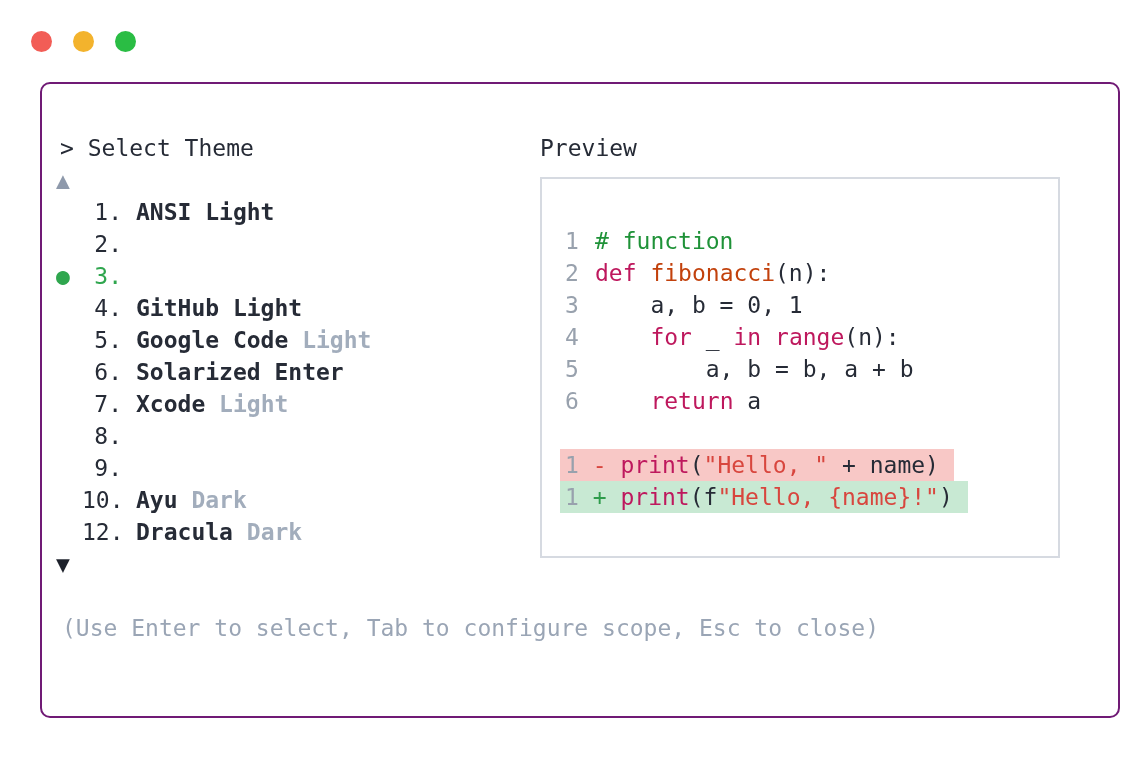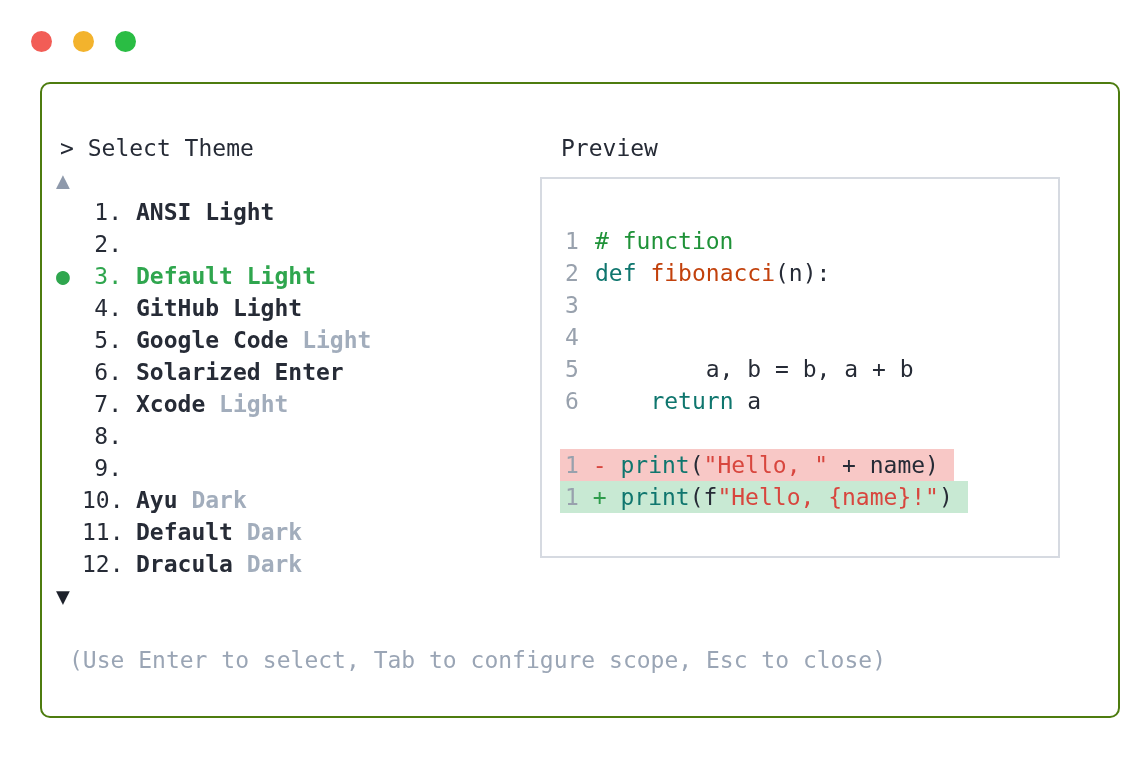--- a/index.html
+++ b/index.html
@@ -11,51 +11,51 @@
   
   .dots{position:absolute;left:31px;top:31px;display:flex;gap:21px;}
   .dot{width:21px;height:21px;border-radius:50%;}
   .dot.close{background:#f25d56;}
   .dot.min{background:#f3b32d;}
   .dot.max{background:#2abd44;}
 
   
   .panel{
     position:absolute;left:40px;top:82px;width:1080px;height:636px;
-    box-sizing:border-box;border:2px solid #4d7c0f;border-radius:10px;background:#fff;padding-left:47px;
+    box-sizing:border-box;border:2px solid #701a75;border-radius:10px;background:#fff;padding-left:47px;
   }
 
   
   .left{position:absolute;left:14px;top:48px;}
   .prompt{margin-left:4px;white-space:pre;}
   .scroll-arrow{height:32px;}
   .scroll-arrow.up{color:#8e99ab;}
   .scroll-arrow.down{color:#1d212b;}
   .row{display:flex;height:32px;}
   .marker{width:26px;color:#2fa64e;}
   .num{width:40px;text-align:right;white-space:pre;}
   .label{margin-left:14px;white-space:pre;font-weight:bold;}
   .variant{margin-left:1ch;color:#a2adbc;text-align:right;}
   .row.selected .num,.row.selected .label{color:#2fa64e;}
   .blankline{height:32px;}
-  .hint{margin-left:13px;color:#9aa5b5;white-space:pre;}
+  .hint{margin-left:6px;color:#9aa5b5;white-space:pre;}
 
   
   .right{position:absolute;left:498px;top:48px;}
-  .preview-title{white-space:pre;margin-left:21px;}
+  .preview-title{white-space:pre;}
   .preview-box{
     margin-top:13px;width:520px;height:381px;box-sizing:border-box;
     border:2px solid #d6dae1;background:#fff;
     padding:46px 0 0 23px;overflow:hidden;
   }
   .code-line{display:flex;height:32px;align-items:baseline;}
   .ln{width:14px;color:#98a1ad;flex:none;}
   .code{margin-left:16px;white-space:pre;}
   .tok-pl{color:#262b36;}
-  .tok-kw{color:#0f766e;}
+  .tok-kw{color:#be185d;}
   .tok-fn{color:#c2410c;}
   .tok-str{color:#d8463e;}
   .tok-com{color:#1f9238;}
   .chip{display:inline-block;white-space:pre;margin-left:-5px;padding:0 15px 0 5px;height:32px;}
   .chip.removed{background:#f8c8c6;}
   .chip.added{background:#c8e9d3;}
   .sign-removed{color:#d8463e;}
   .sign-added{color:#2e9c4b;}
 </style>
 </head>
@@ -78,21 +78,20 @@
       <span class="num">1.</span>
       <span class="label"><span>ANSI Light</span><span class="variant"></span></span>
     </div>
     <div class="row">
       <span class="marker"></span>
       <span class="num">2.</span>
     </div>
     <div class="row selected">
       <span class="marker">●</span>
       <span class="num">3.</span>
-      <span class="label"><span>Default Light</span><span class="variant"></span></span>
     </div>
     <div class="row">
       <span class="marker"></span>
       <span class="num">4.</span>
       <span class="label"><span>GitHub Light</span><span class="variant"></span></span>
     </div>
     <div class="row">
       <span class="marker"></span>
       <span class="num">5.</span>
       <span class="label"><span>Google Code</span><span class="variant">Light</span></span>
@@ -115,25 +114,20 @@
       <span class="marker"></span>
       <span class="num">9.</span>
     </div>
     <div class="row">
       <span class="marker"></span>
       <span class="num">10.</span>
       <span class="label"><span>Ayu</span><span class="variant">Dark</span></span>
     </div>
     <div class="row">
       <span class="marker"></span>
-      <span class="num">11.</span>
-      <span class="label"><span>Default</span><span class="variant">Dark</span></span>
-    </div>
-    <div class="row">
-      <span class="marker"></span>
       <span class="num">12.</span>
       <span class="label"><span>Dracula</span><span class="variant">Dark</span></span>
     </div>
 
     <div class="scroll-arrow down">▼</div>
     <div class="blankline"></div>
     <div class="hint">(Use Enter to select, Tab to configure scope, Esc to close)</div>
   </div>
 
   <div class="right">
@@ -143,23 +137,25 @@
           <div class="code-line">
             <span class="ln">1</span>
             <span class="code"><span class="tok-com"># function</span></span>
           </div>
           <div class="code-line">
             <span class="ln">2</span>
             <span class="code"><span class="tok-kw">def </span><span class="tok-fn">fibonacci</span><span class="tok-pl">(n):</span></span>
           </div>
           <div class="code-line">
             <span class="ln">3</span>
+            <span class="code"><span class="tok-pl">    a, b = 0, 1</span></span>
           </div>
           <div class="code-line">
             <span class="ln">4</span>
+            <span class="code"><span class="tok-pl">    </span><span class="tok-kw">for</span><span class="tok-pl"> _ </span><span class="tok-kw">in</span><span class="tok-pl"> </span><span class="tok-kw">range</span><span class="tok-pl">(n):</span></span>
           </div>
           <div class="code-line">
             <span class="ln">5</span>
             <span class="code"><span class="tok-pl">        a, b = b, a + b</span></span>
           </div>
           <div class="code-line">
             <span class="ln">6</span>
             <span class="code"><span class="tok-pl">    </span><span class="tok-kw">return</span><span class="tok-pl"> a</span></span>
           </div>
         </div>

